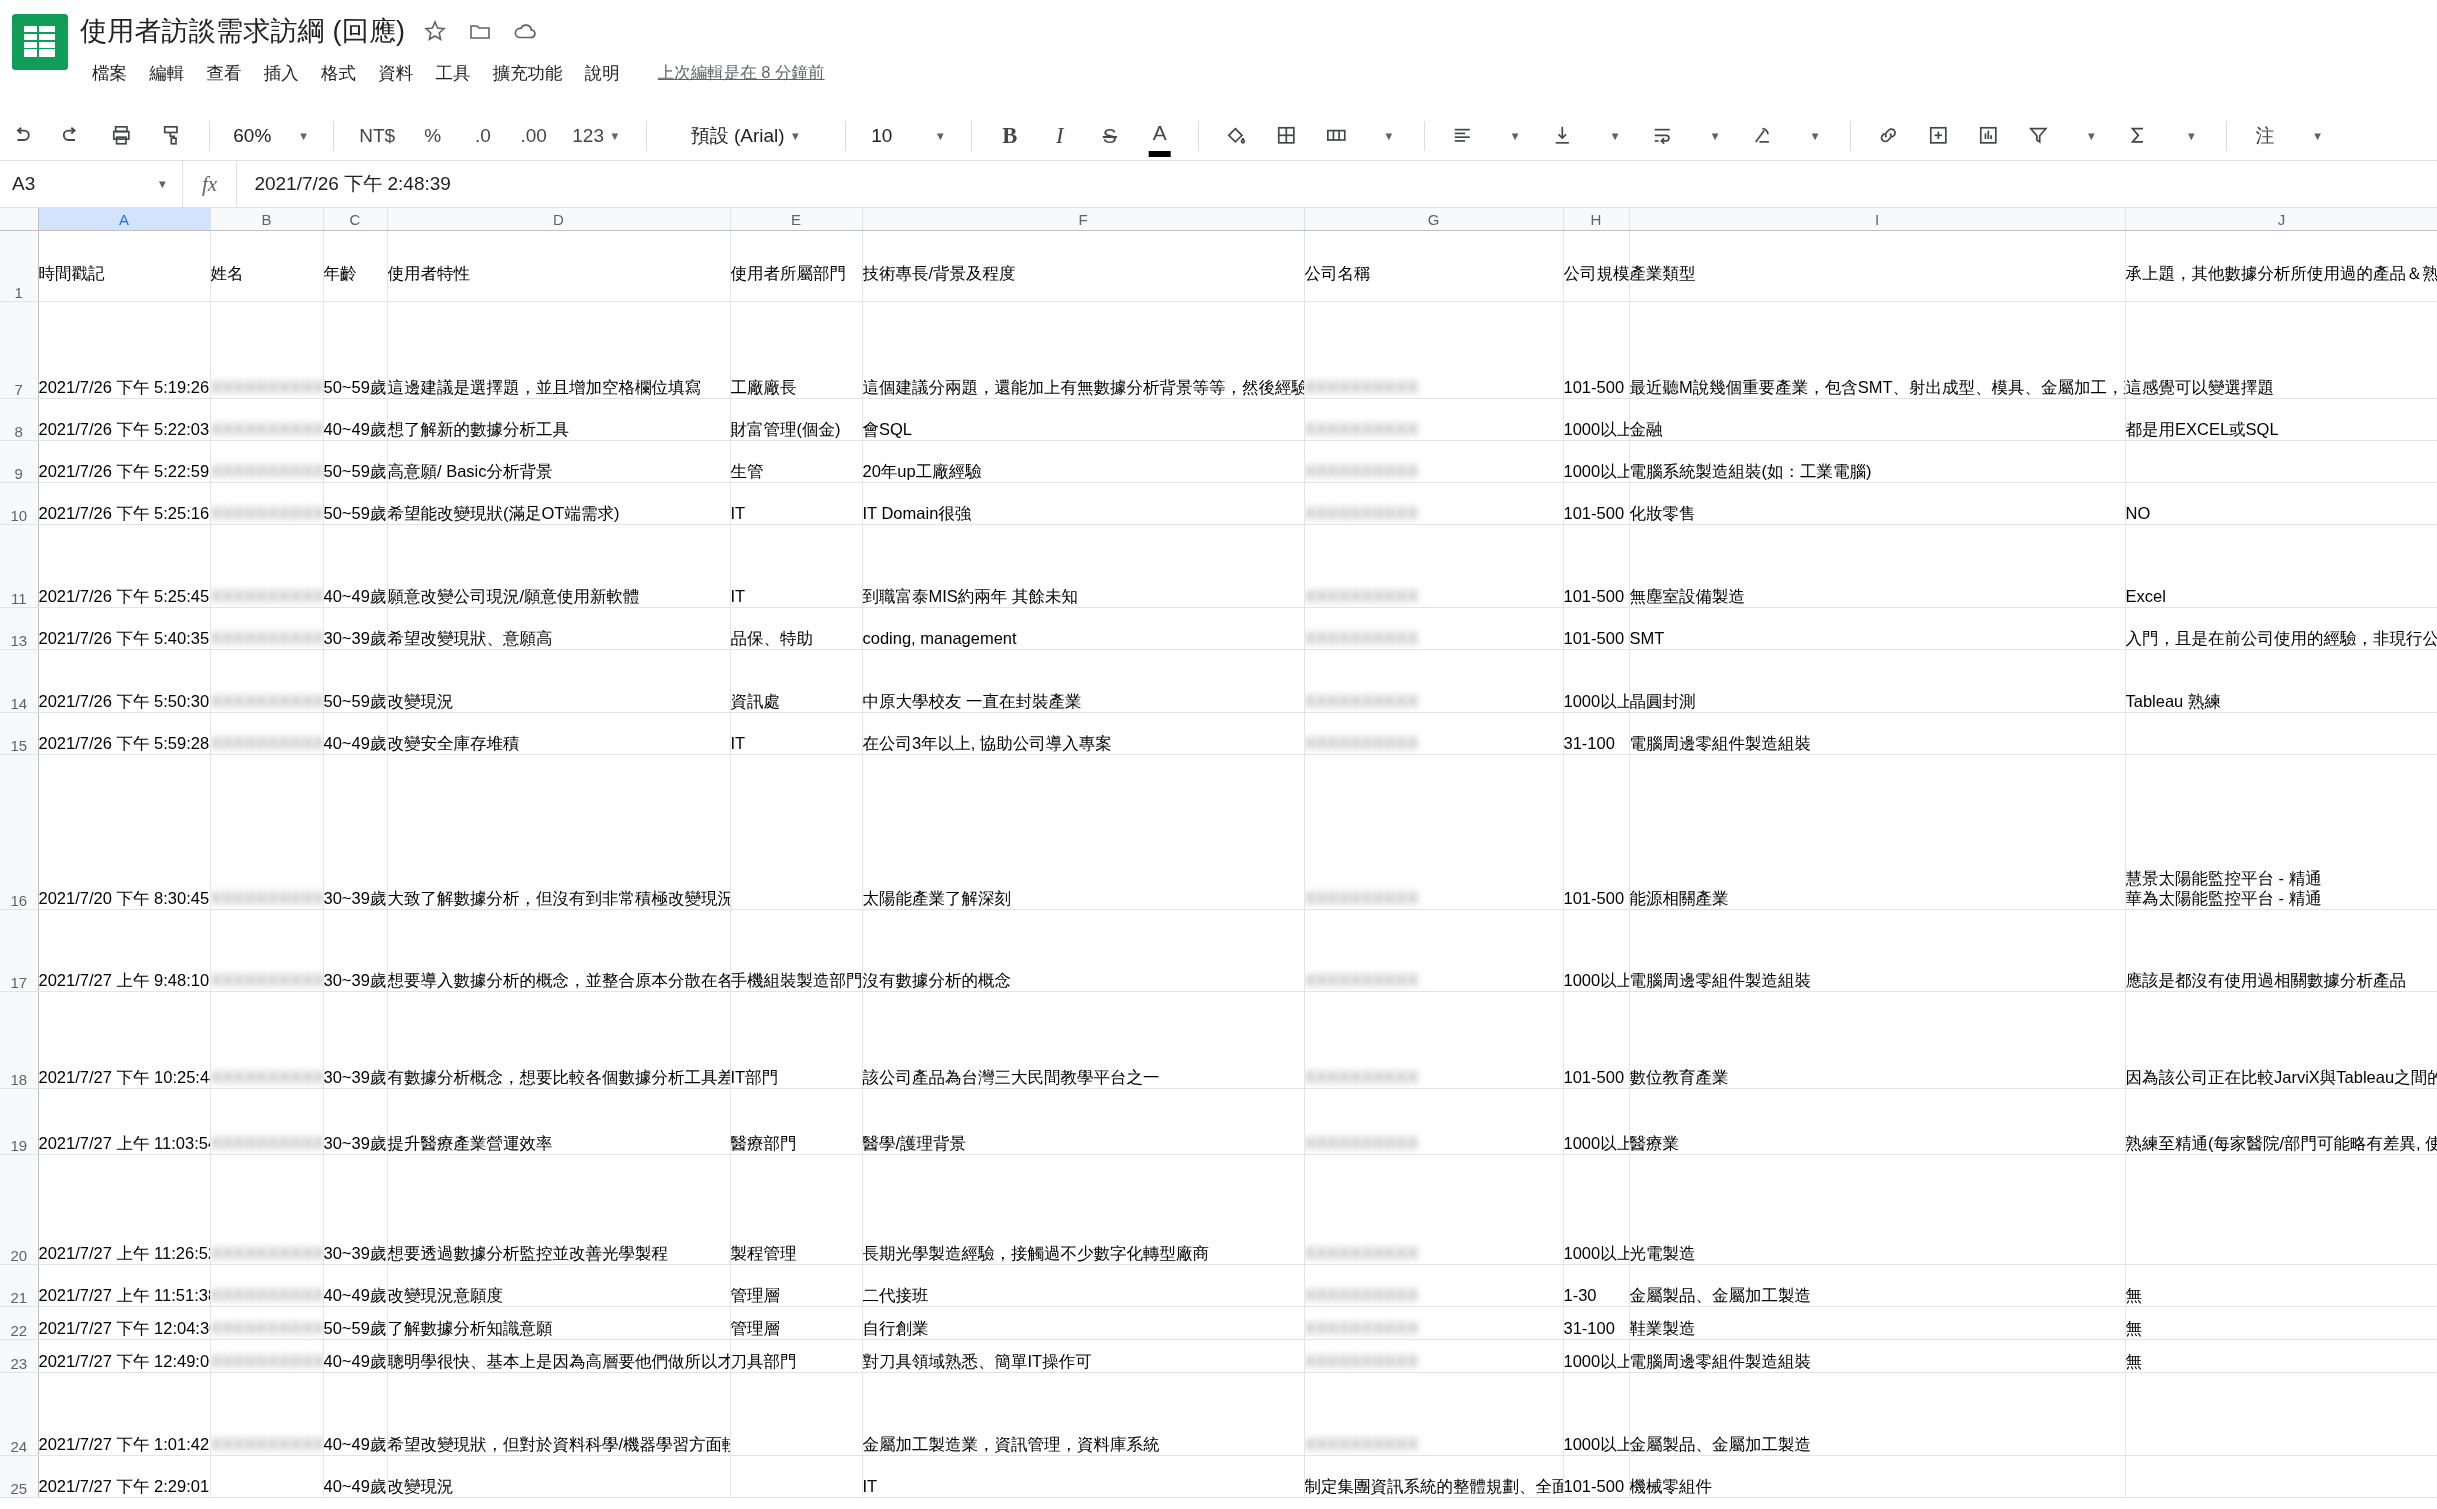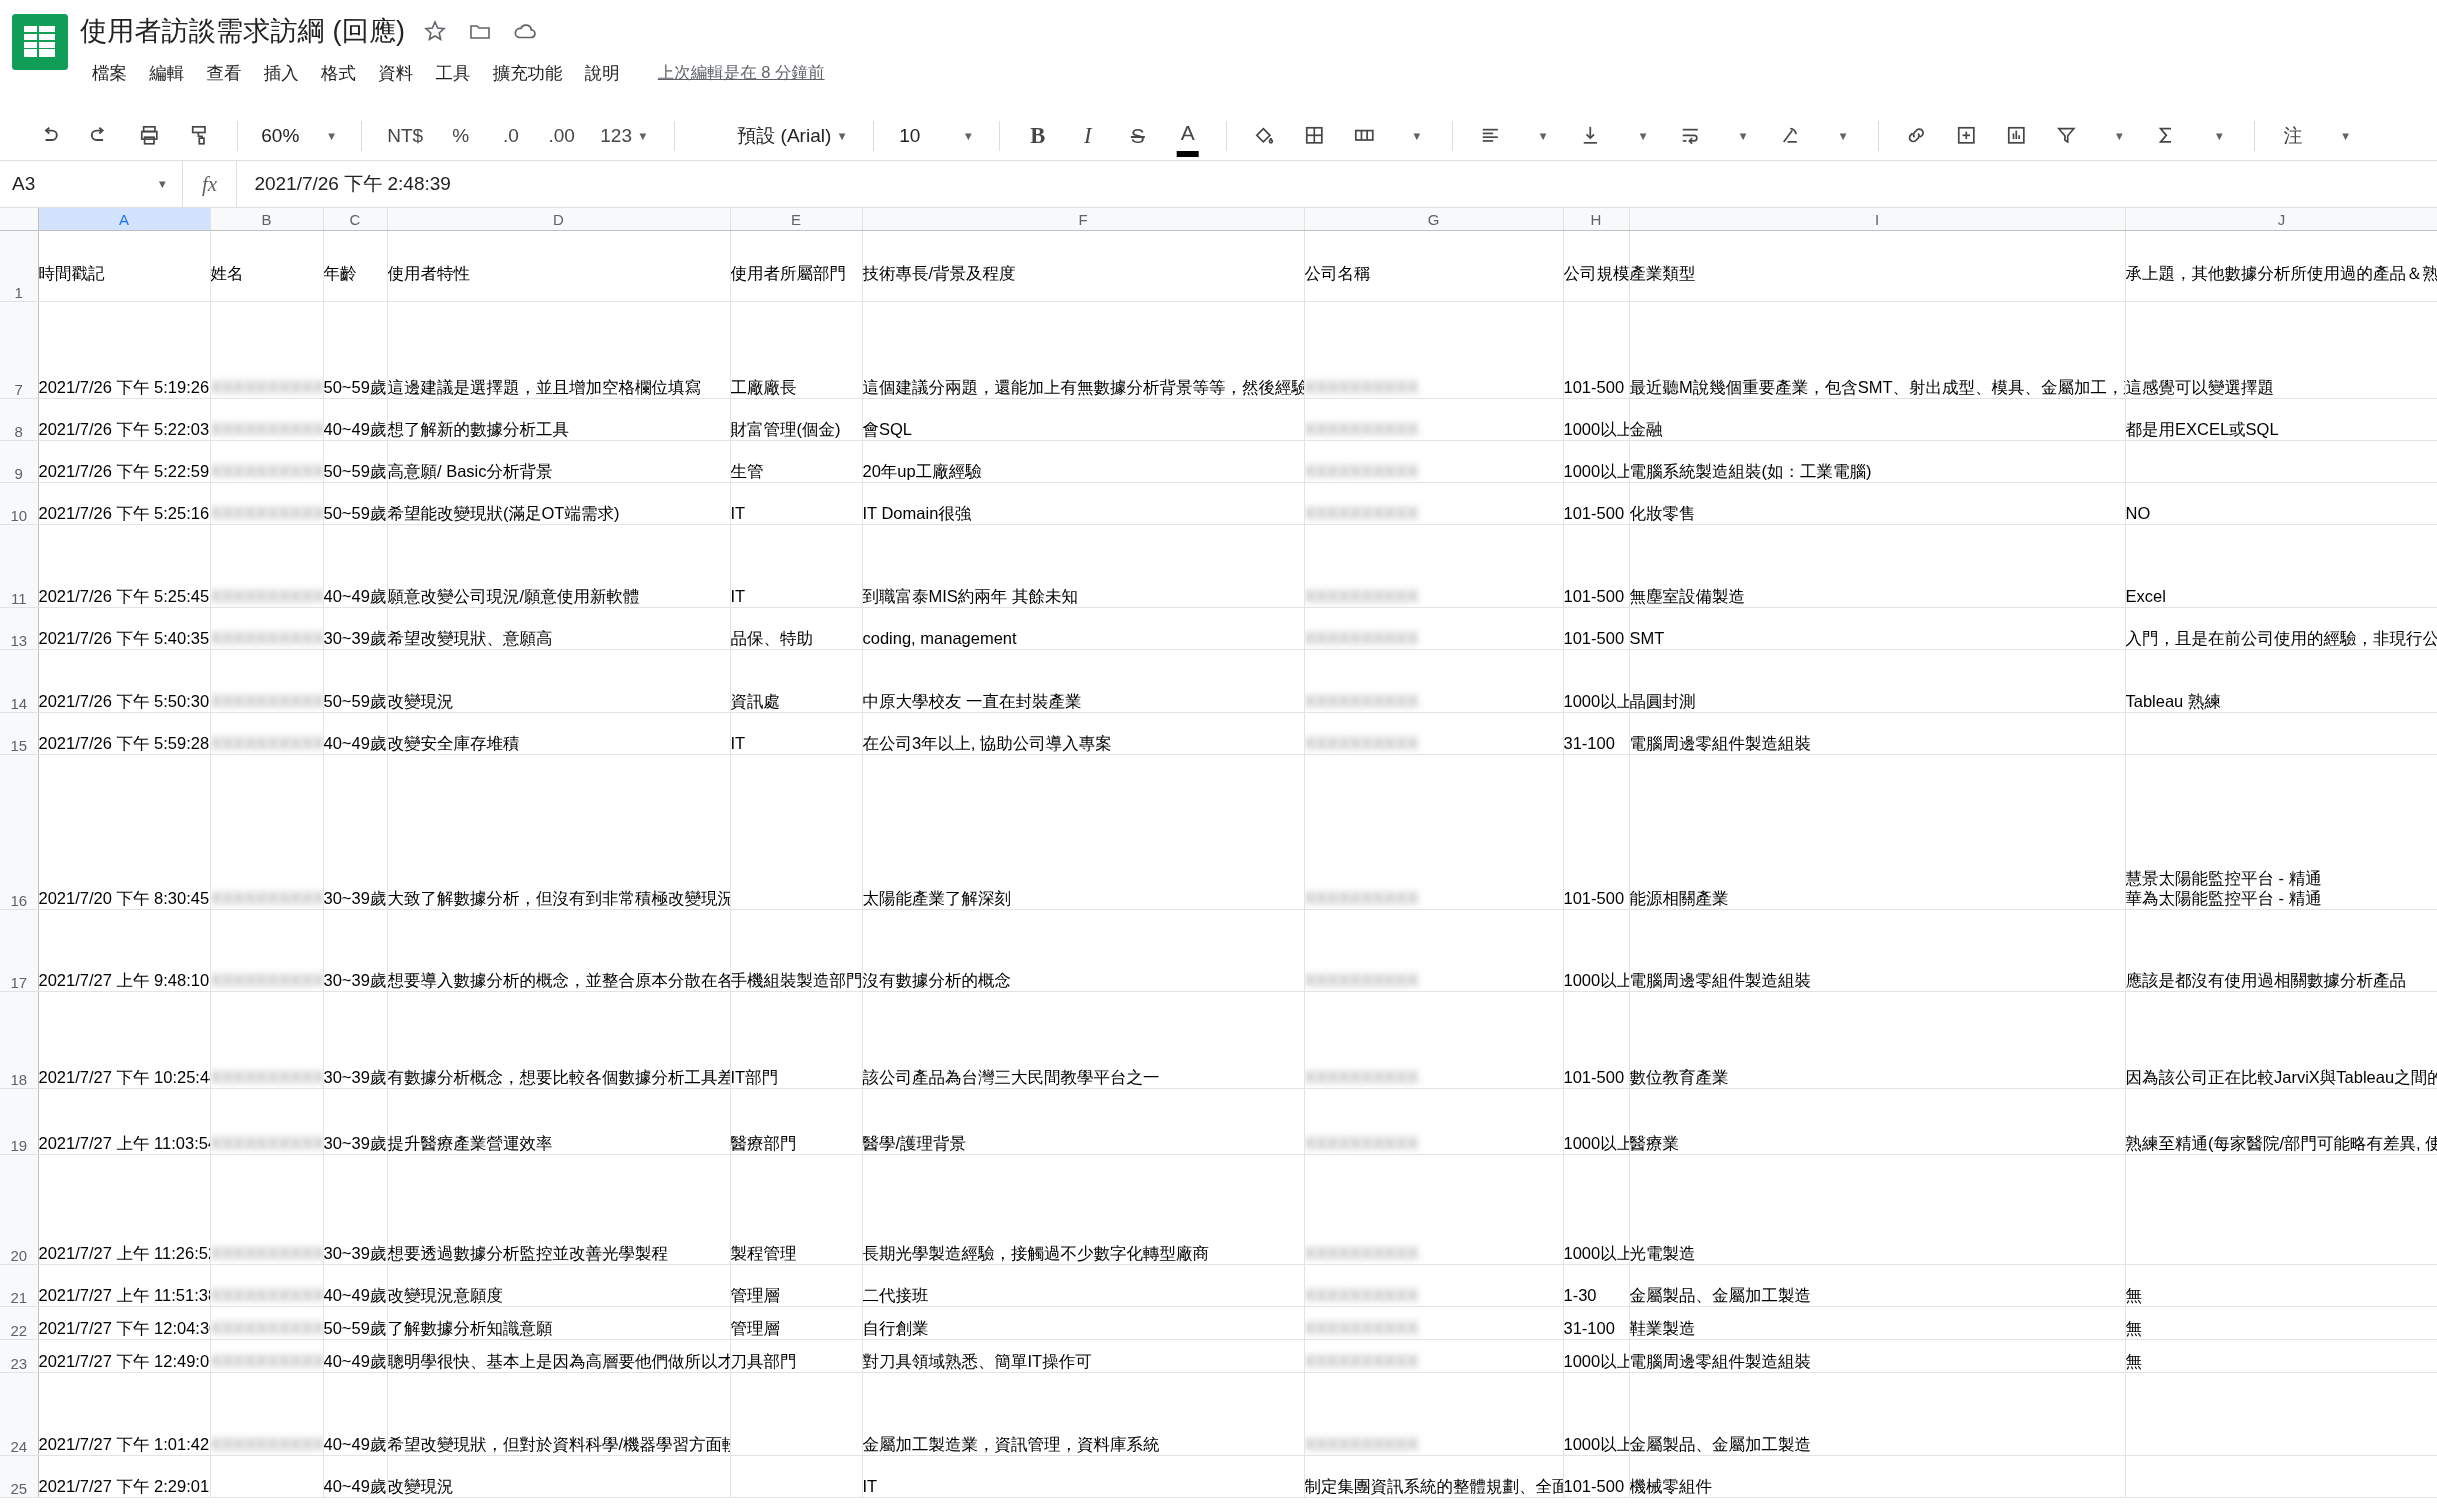--- a/index.html
+++ b/index.html
@@ -55,38 +55,38 @@
   }
   .menu-item:first-child { margin-left: 1.7px; }
   .edit-status {
     font-size: 16.5px; color: #5f6368; margin-left: 26px;
     text-decoration: underline; white-space: nowrap;
   }
 
   
   .toolbar {
     display: flex; align-items: center; height: 50px;
-    padding: 0 28px; gap: 8px;
+    padding: 0 0; gap: 8px;
     border-bottom: 0.9px solid #e0e0e0;
   }
   .tb {
     height: 42px; min-width: 42px;
     display: inline-flex; align-items: center; justify-content: center;
     color: #444746; font-size: 19px; border-radius: 3.5px;
     padding: 0 5.2px; white-space: nowrap;
   }
   .tb.wide { padding: 0 8.7px; }
   .tb svg { display: block; }
   .sep { width: 0.9px; height: 30px; background: #dadce0; margin: 0 8.7px; flex: 0 0 auto; }
   .zoom-box {
     display: inline-flex; align-items: center; justify-content: space-between;
     width: 90px; height: 38px; padding: 0 7px; font-size: 19px; color: #222;
   }
   .font-box {
-    display: inline-flex; align-items: center; justify-content: flex-end;
+    display: inline-flex; align-items: center; justify-content: center;
     width: 165px; height: 38px; padding: 0 8.7px; font-size: 19px; color: #222;
   }
   .size-box {
     display: inline-flex; align-items: center; justify-content: space-between;
     width: 92px; height: 38px; padding: 0 8.7px; font-size: 19px; color: #222;
   }
   .caret { font-size: 11.3px; color: #5f6368; margin-left: 5.2px; }
   .bold-b { font-weight: bold; font-family: "Liberation Serif", serif; font-size: 22.6px; }
   .ital-i { font-style: italic; font-family: "Liberation Serif", serif; font-size: 22.6px; }
   .strike-s { text-decoration: line-through; font-size: 21px; }

